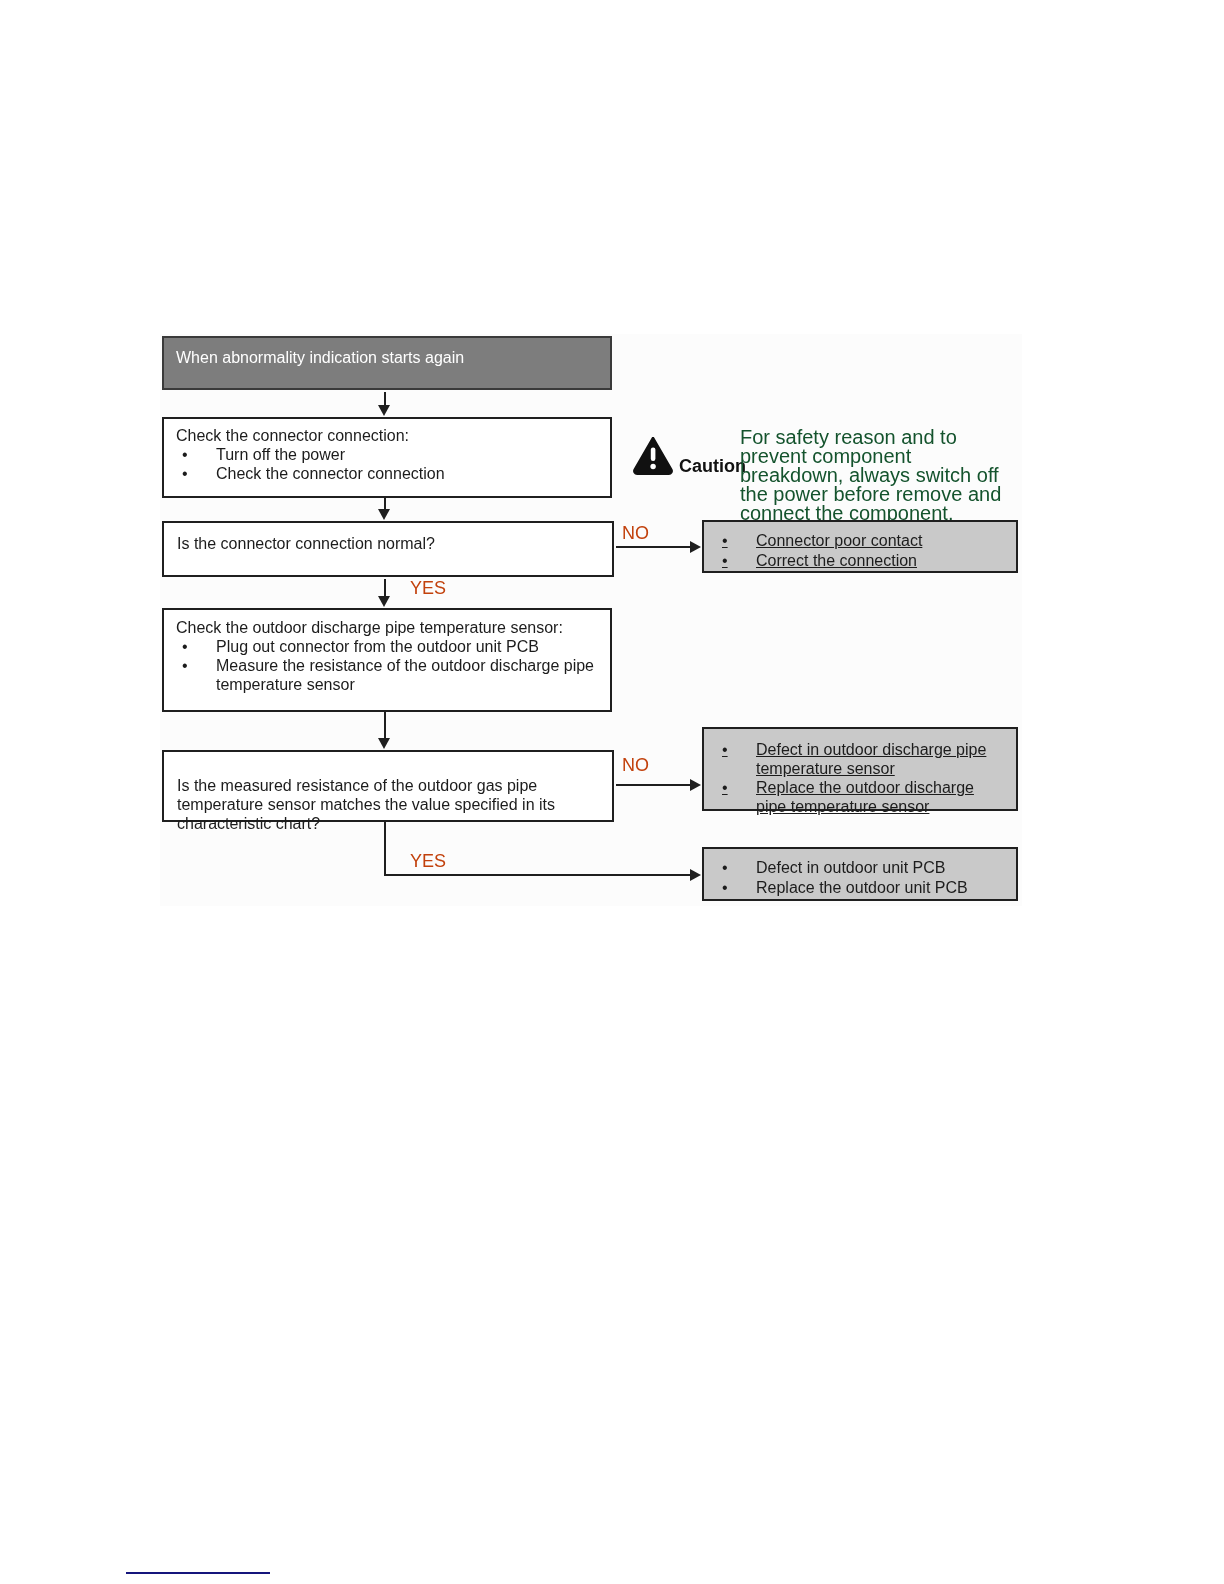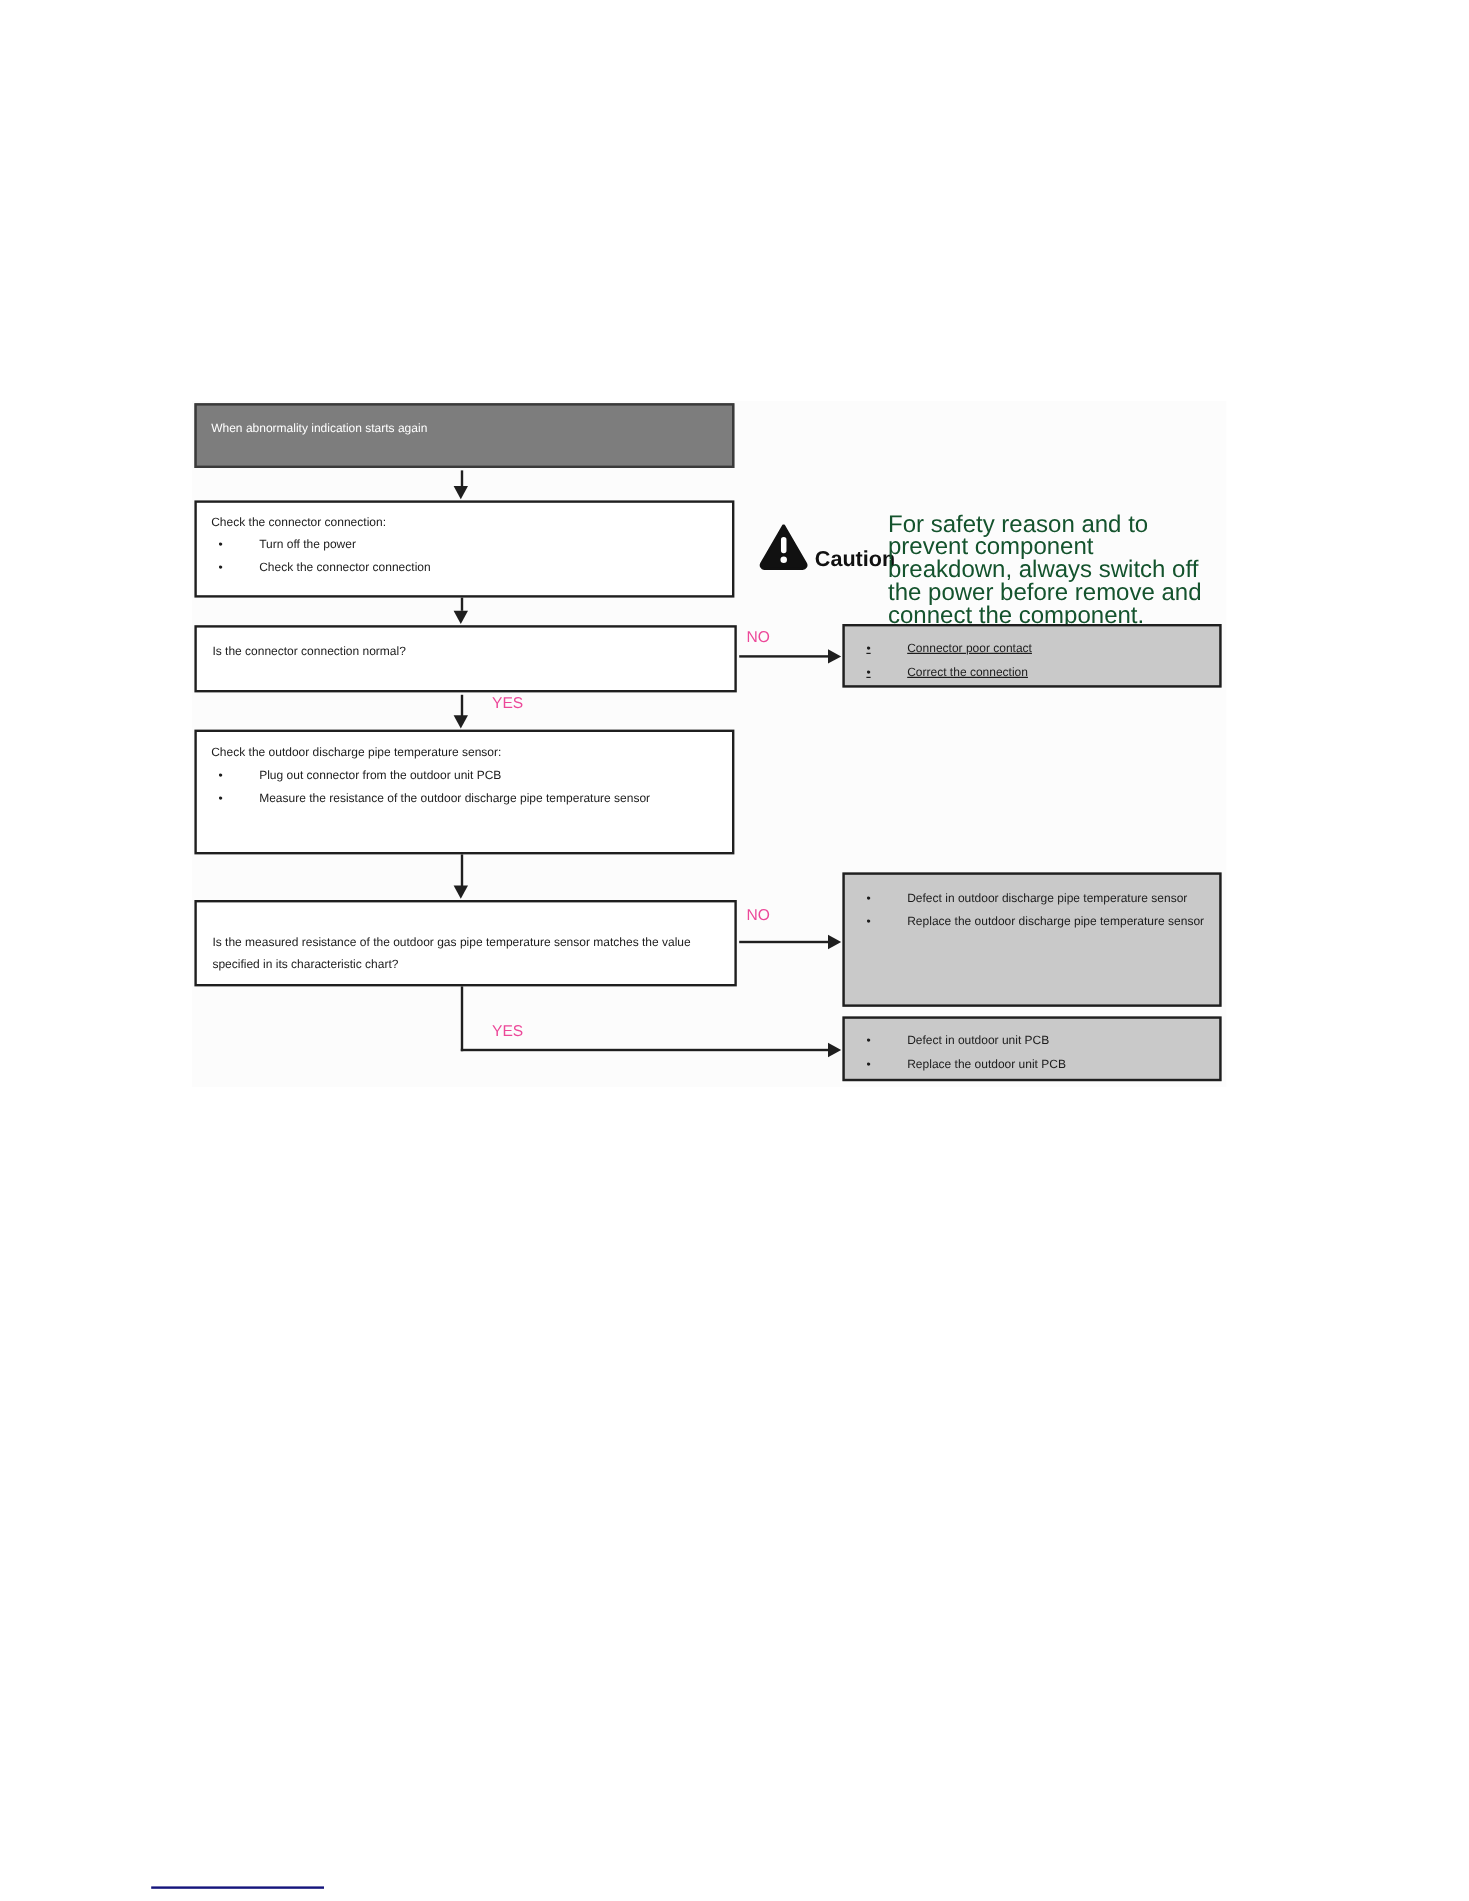--- a/index.html
+++ b/index.html
@@ -13,21 +13,21 @@
   }
   .shade{
     position:absolute;left:160px;top:334px;width:862px;height:572px;
     background:#fcfcfc;
   }
   .box{
     position:absolute;
     box-sizing:border-box;
     border:2px solid var(--line-color,#1f1f1f);
     background:#ffffff;
-    font-size:10px;
+    font-size:16px;
     line-height:19px;
   }
   .box.dark{
     background:var(--header-fill,#7d7d7d);
     border-color:#3a3a3a;
     color:#ffffff;
   }
   .box.result{
     background:var(--result-fill,#c9c9c9);
   }
@@ -40,21 +40,21 @@
   .head-down{
     position:absolute;width:0;height:0;
     border-left:6px solid transparent;border-right:6px solid transparent;
     border-top:11px solid var(--line-color,#1f1f1f);
   }
   .head-right{
     position:absolute;width:0;height:0;
     border-top:6px solid transparent;border-bottom:6px solid transparent;
     border-left:11px solid var(--line-color,#1f1f1f);
   }
-  .lbl{position:absolute;font-size:13px;color:#ec4899;}
+  .lbl{position:absolute;font-size:18px;color:#c2410c;}
   .caution-icon{position:absolute;left:632px;top:437px;width:42px;height:38px;}
   .caution-label{
     position:absolute;left:679px;top:456px;
     font-size:18px;font-weight:bold;color:#111;text-align:center;
   }
   .caution-text{
     position:absolute;left:740px;top:428px;width:275px;
     font-size:20px;line-height:19px;color:#14532d;
   }
   .footer-rule{
@@ -139,21 +139,21 @@
   <div class="head-down" style="left:378px;top:738px;"></div>
 
   <div class="box" style="left:162px;top:750px;width:452px;height:72px;padding:24px 13px;">
     <span>Is the measured resistance of the outdoor gas pipe temperature sensor matches the value specified in its characteristic chart?</span>
   </div>
 
   <div class="lbl" style="left:622px;top:755px;">NO</div>
   <div class="hline" style="left:616px;top:784px;width:74px;"></div>
   <div class="head-right" style="left:690px;top:779px;"></div>
 
-  <div class="box result" style="left:702px;top:727px;width:316px;height:112px;padding:11px 12px;">
+  <div class="box result" style="left:702px;top:727px;width:316px;height:84px;padding:11px 12px;text-decoration:underline;">
     <div class="row">
       <span class="glyph"></span>
       <span class="btxt">Defect in outdoor discharge pipe temperature sensor</span>
     </div>
     <div class="row">
       <span class="glyph"></span>
       <span class="btxt">Replace the outdoor discharge pipe temperature sensor</span>
     </div>
   </div>
 

